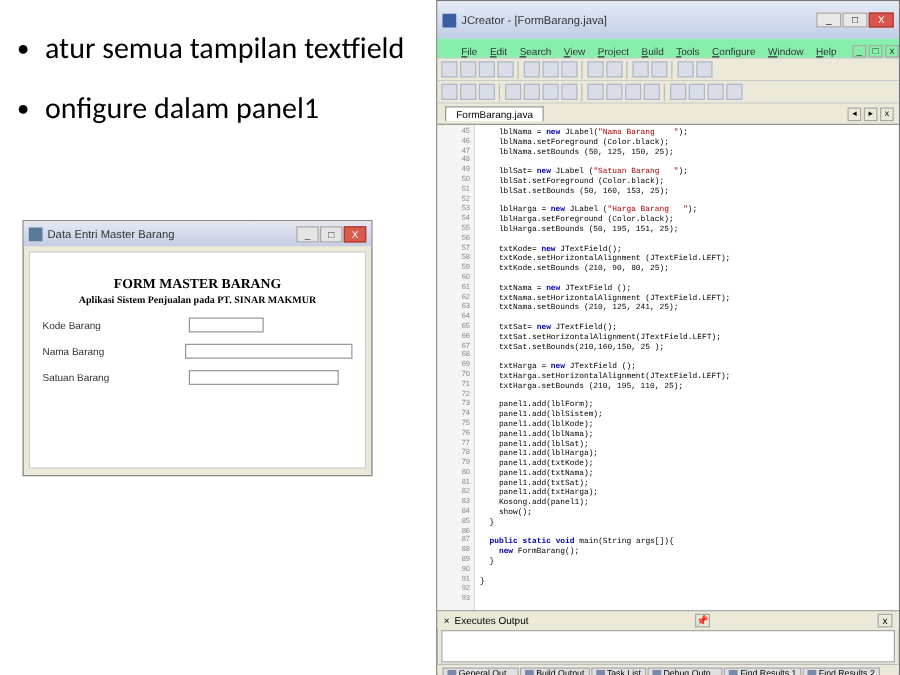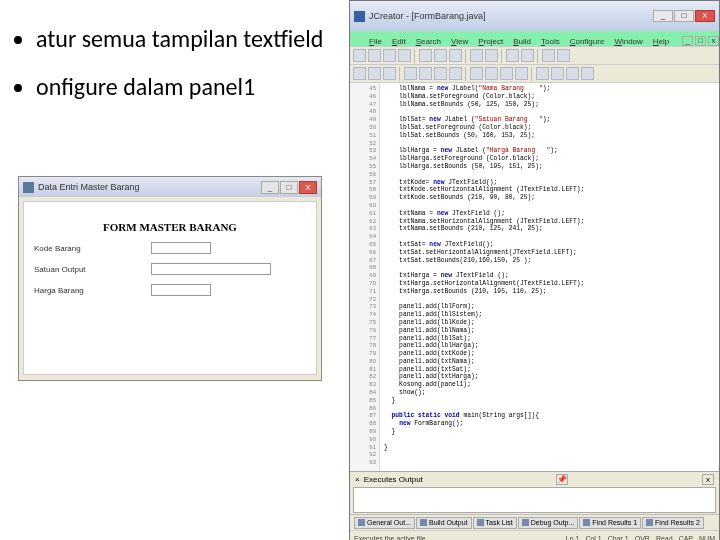--- a/index.html
+++ b/index.html
@@ -2,21 +2,21 @@
 <html><head>
 <meta charset="utf-8">
 <style>
   * { box-sizing: border-box; margin: 0; padding: 0; }
   body { width: 720px; height: 540px; font-family: Calibri, Arial, sans-serif; background: #fff; position: relative; overflow: hidden; }
   
   .slide-left { position: absolute; left: 10px; top: 5px; width: 320px; }
   .bullets { font-size: 24px; line-height: 1.15; }
   .bullets li { margin-left: 26px; margin-bottom: 3px; list-style: disc; margin-top: 20px; }
   
-  .form-window { position: absolute; left: 18px; top: 176px; width: 304px; height: 205px; border: 1px solid #888; background: #ece9d8; font-family: Tahoma, Arial, sans-serif; }
+  .form-window { position: absolute; left: 18px; top: 176px; width: 280px; height: 205px; border: 1px solid #888; background: #ece9d8; font-family: Tahoma, Arial, sans-serif; }
   .form-titlebar { height: 20px; background: linear-gradient(#e6e9f2,#c4cde3); display: flex; align-items: center; padding: 0 4px; font-size: 9px; color: #333; }
   .form-title-icon { width: 11px; height: 11px; background: #5a7a9a; margin-right: 4px; }
   .form-ctl { margin-left: auto; display: flex; gap: 1px; }
   .form-ctl span { width: 18px; height: 13px; background: #e5e5e5; border: 1px solid #aaa; font-size: 8px; text-align: center; line-height: 11px; }
   .form-ctl .close { background: #d85b4e; color: #fff; border-color: #b03a2e; }
   .form-body { background: #fff; margin: 4px; height: 174px; padding: 19px 10px; border: 1px solid #ccc; }
   .form-hdr { text-align: center; font-weight: bold; font-size: 11px; font-family: "Times New Roman", serif; }
   .form-sub { text-align: center; font-weight: bold; font-size: 8px; font-family: "Times New Roman", serif; margin-top: 2px; margin-bottom: 10px; }
   .form-row { display: flex; align-items: center; margin: 9px 0; gap: 32px; }
   .form-lbl { width: 85px; font-size: 8px; color: #333; }
@@ -69,31 +69,32 @@
     <div class="form-title-icon"></div>
     <span>Data Entri Master Barang</span>
     <div class="form-ctl">
       <span>_</span>
       <span>□</span>
       <span class="close">X</span>
     </div>
   </div>
   <div class="form-body">
     <div class="form-hdr">FORM MASTER BARANG</div>
+    <div class="form-sub">Aplikasi Sistem Penjualan pada PT. SINAR MAKMUR</div>
     <div class="form-row">
       <span class="form-lbl">Kode Barang</span>
       <div class="form-field f1"></div>
     </div>
     <div class="form-row">
-      <span class="form-lbl">Satuan Output</span>
+      <span class="form-lbl">Nama Barang</span>
+      <div class="form-field f2"></div>
+    </div>
+    <div class="form-row">
+      <span class="form-lbl">Satuan Barang</span>
       <div class="form-field f3"></div>
-    </div>
-    <div class="form-row">
-      <span class="form-lbl">Harga Barang</span>
-      <div class="form-field f4"></div>
     </div>
   </div>
 </div>
 
 <div class="ide">
   <div class="ide-titlebar">
     <div class="ide-title-icon"></div>
     <span class="ide-title">JCreator - [FormBarang.java]</span>
     <div class="ide-ctl">
       <span>_</span>
@@ -149,20 +150,28 @@
     <div class="tb-sep"></div>
     <div class="tb-ic"></div>
     <div class="tb-ic"></div>
     <div class="tb-ic"></div>
     <div class="tb-ic"></div>
     <div class="tb-sep"></div>
     <div class="tb-ic"></div>
     <div class="tb-ic"></div>
     <div class="tb-ic"></div>
     <div class="tb-ic"></div>
+  </div>
+  <div class="ide-tab">
+    <div class="tab-active">FormBarang.java</div>
+    <div class="tab-right">
+      <span>◂</span>
+      <span>▸</span>
+      <span>x</span>
+    </div>
   </div>
   <div class="ide-editor">
     <div class="gutter" id="gutter">
         <div>45</div>
         <div>46</div>
         <div>47</div>
         <div>48</div>
         <div>49</div>
         <div>50</div>
         <div>51</div>

